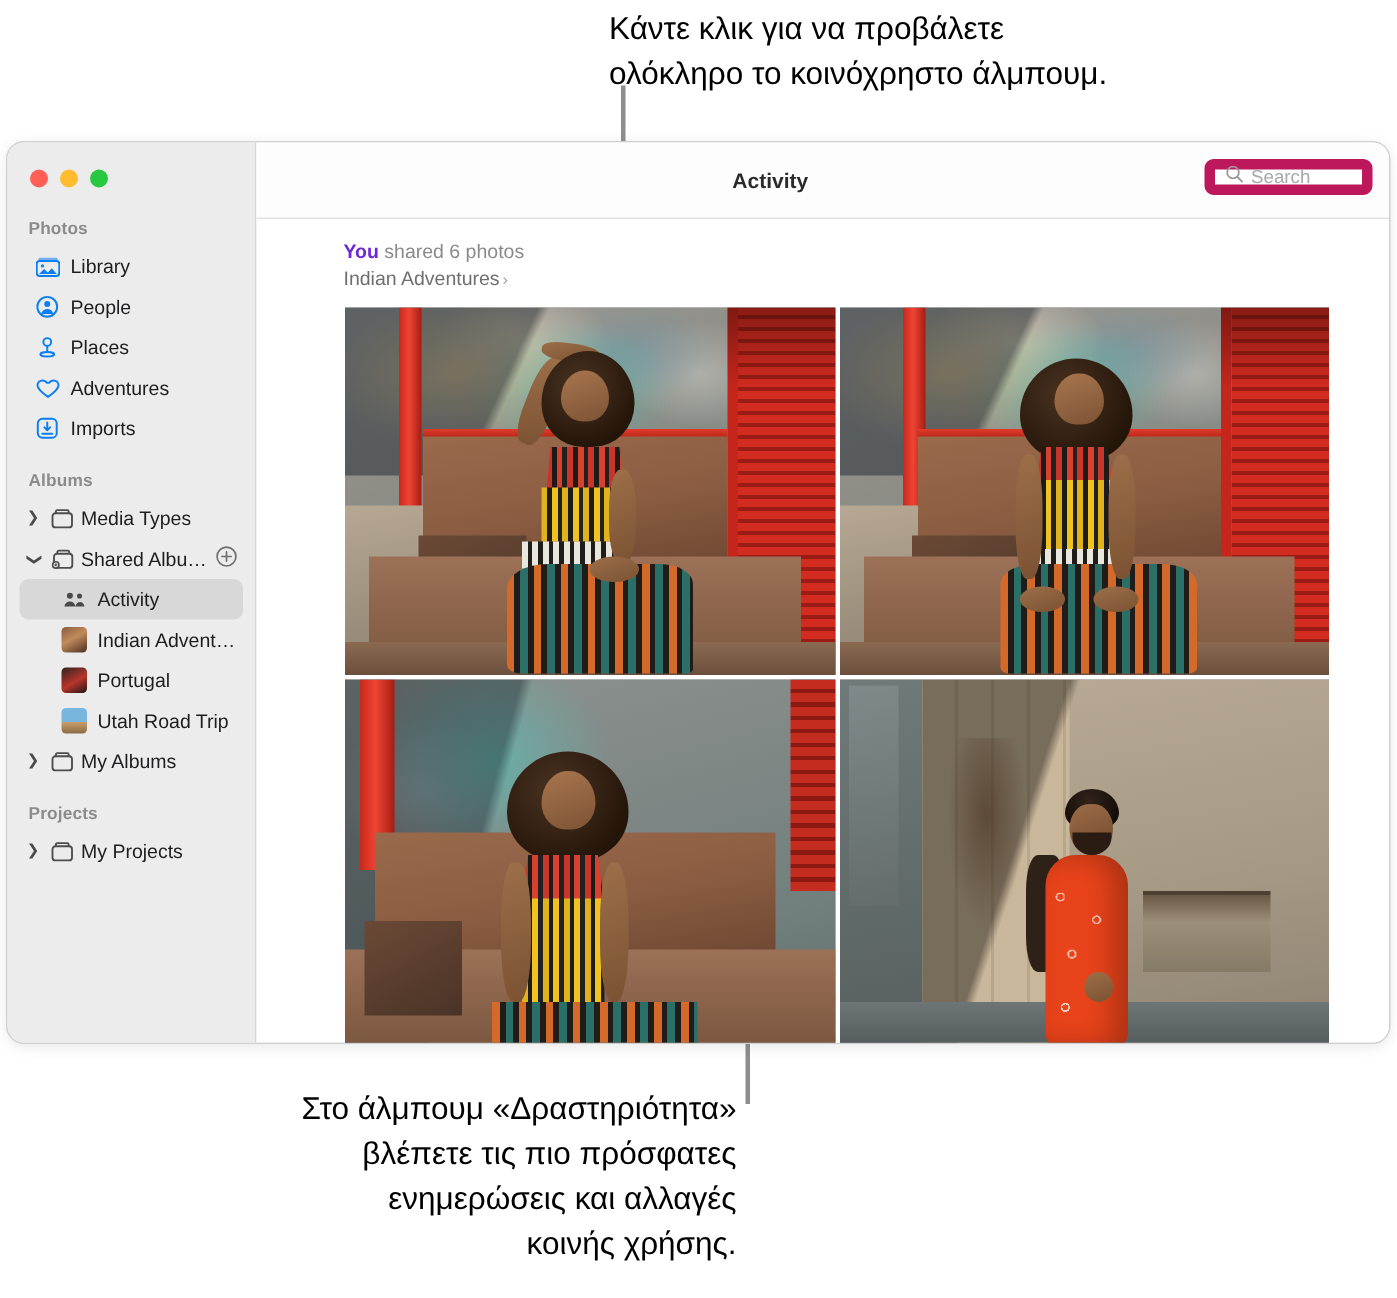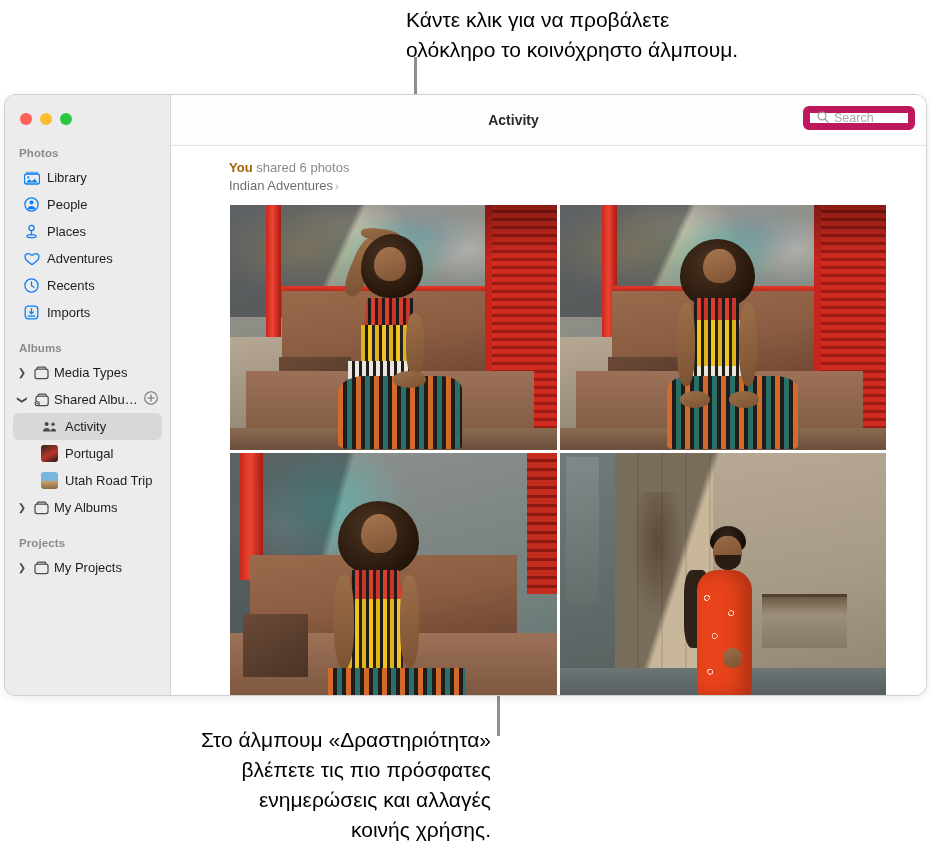--- a/index.html
+++ b/index.html
@@ -136,21 +136,21 @@
     background: #ffffff;
     display: flex;
     align-items: center;
     padding: 0 7px;
     gap: 5px;
   }
   #search-placeholder { font-size: 12.5px; color: #a8a8a8; }
 
   #activity-header { padding: 14px 0 7px 58px; }
   #activity-line1 { font-size: 13px; color: #8a8a8a; }
-  #activity-line1 b { color: #a16207; font-weight: bold; }
+  #activity-line1 b { color: #6d28d9; font-weight: bold; }
   #activity-line2 { font-size: 13px; color: #6f6f6f; margin-top: 3px; }
   #activity-line2 .chev { color: #a0a0a0; font-size: 11px; margin-left: 2px; }
 
   
   #grid {
     position: absolute;
     left: 59px; top: 110px;
     width: 656px; height: 492px;
     display: grid;
     grid-template-columns: 1fr 1fr;
@@ -382,29 +382,20 @@
 
         <div class="row">
           <span class="ico">
             <svg width="16" height="14" viewBox="0 0 16 14">
                 <path d="M8 12.6C3.4 9.5 1 7.4 1 4.9 1 3 2.5 1.6 4.4 1.6c1.2 0 2.2.6 2.8 1.5h1.6C9.4 2.2 10.4 1.6 11.6 1.6 13.5 1.6 15 3 15 4.9c0 2.5-2.4 4.6-7 7.7z" fill="none" stroke="#0A7FF5" stroke-width="1.3" stroke-linejoin="round"></path>
               </svg>
           </span>
           <span class="label">Adventures</span>
         </div>
 
-        <div class="row">
-          <span class="ico">
-            <svg width="15" height="15" viewBox="0 0 15 15">
-                <circle cx="7.5" cy="7.5" r="6.6" fill="none" stroke="#0A7FF5" stroke-width="1.3"></circle>
-                <path d="M7.5 3.9v3.8l2.6 1.5" stroke="#0A7FF5" stroke-width="1.3" fill="none" stroke-linecap="round"></path>
-              </svg>
-          </span>
-          <span class="label">Recents</span>
-        </div>
 
         <div class="row">
           <span class="ico">
             <svg width="15" height="15" viewBox="0 0 15 15">
                 <rect x="1.2" y="1.2" width="12.6" height="12.6" rx="3" fill="none" stroke="#0A7FF5" stroke-width="1.3"></rect>
                 <path d="M7.5 3.6v5.2m0 0L5.6 6.9M7.5 8.8l1.9-1.9" stroke="#0A7FF5" stroke-width="1.3" fill="none" stroke-linecap="round" stroke-linejoin="round"></path>
                 <path d="M4.2 11.2h6.6" stroke="#0A7FF5" stroke-width="1.3" stroke-linecap="round"></path>
               </svg>
           </span>
           <span class="label">Imports</span>
@@ -450,20 +441,24 @@
             <svg width="16" height="12" viewBox="0 0 16 12">
                 <circle cx="4.6" cy="3.1" r="2" fill="#4a4a4a"></circle>
                 <circle cx="11" cy="3.3" r="1.7" fill="#4a4a4a"></circle>
                 <path d="M.9 10.4c.3-2.2 1.8-3.4 3.7-3.4s3.4 1.2 3.7 3.4z" fill="#4a4a4a"></path>
                 <path d="M8.3 10.4c.3-2 1.5-3 3-3s2.7 1 3 3z" fill="#4a4a4a"></path>
               </svg>
           </span>
           <span class="label">Activity</span>
         </div>
 
+        <div class="row sub">
+          <span class="thumb tIndian"></span>
+          <span class="label">Indian Advent…</span>
+        </div>
 
 
         <div class="row sub">
           <span class="thumb tPort"></span>
           <span class="label">Portugal</span>
         </div>
 
         <div class="row sub">
           <span class="thumb tUtah"></span>
           <span class="label">Utah Road Trip</span>

